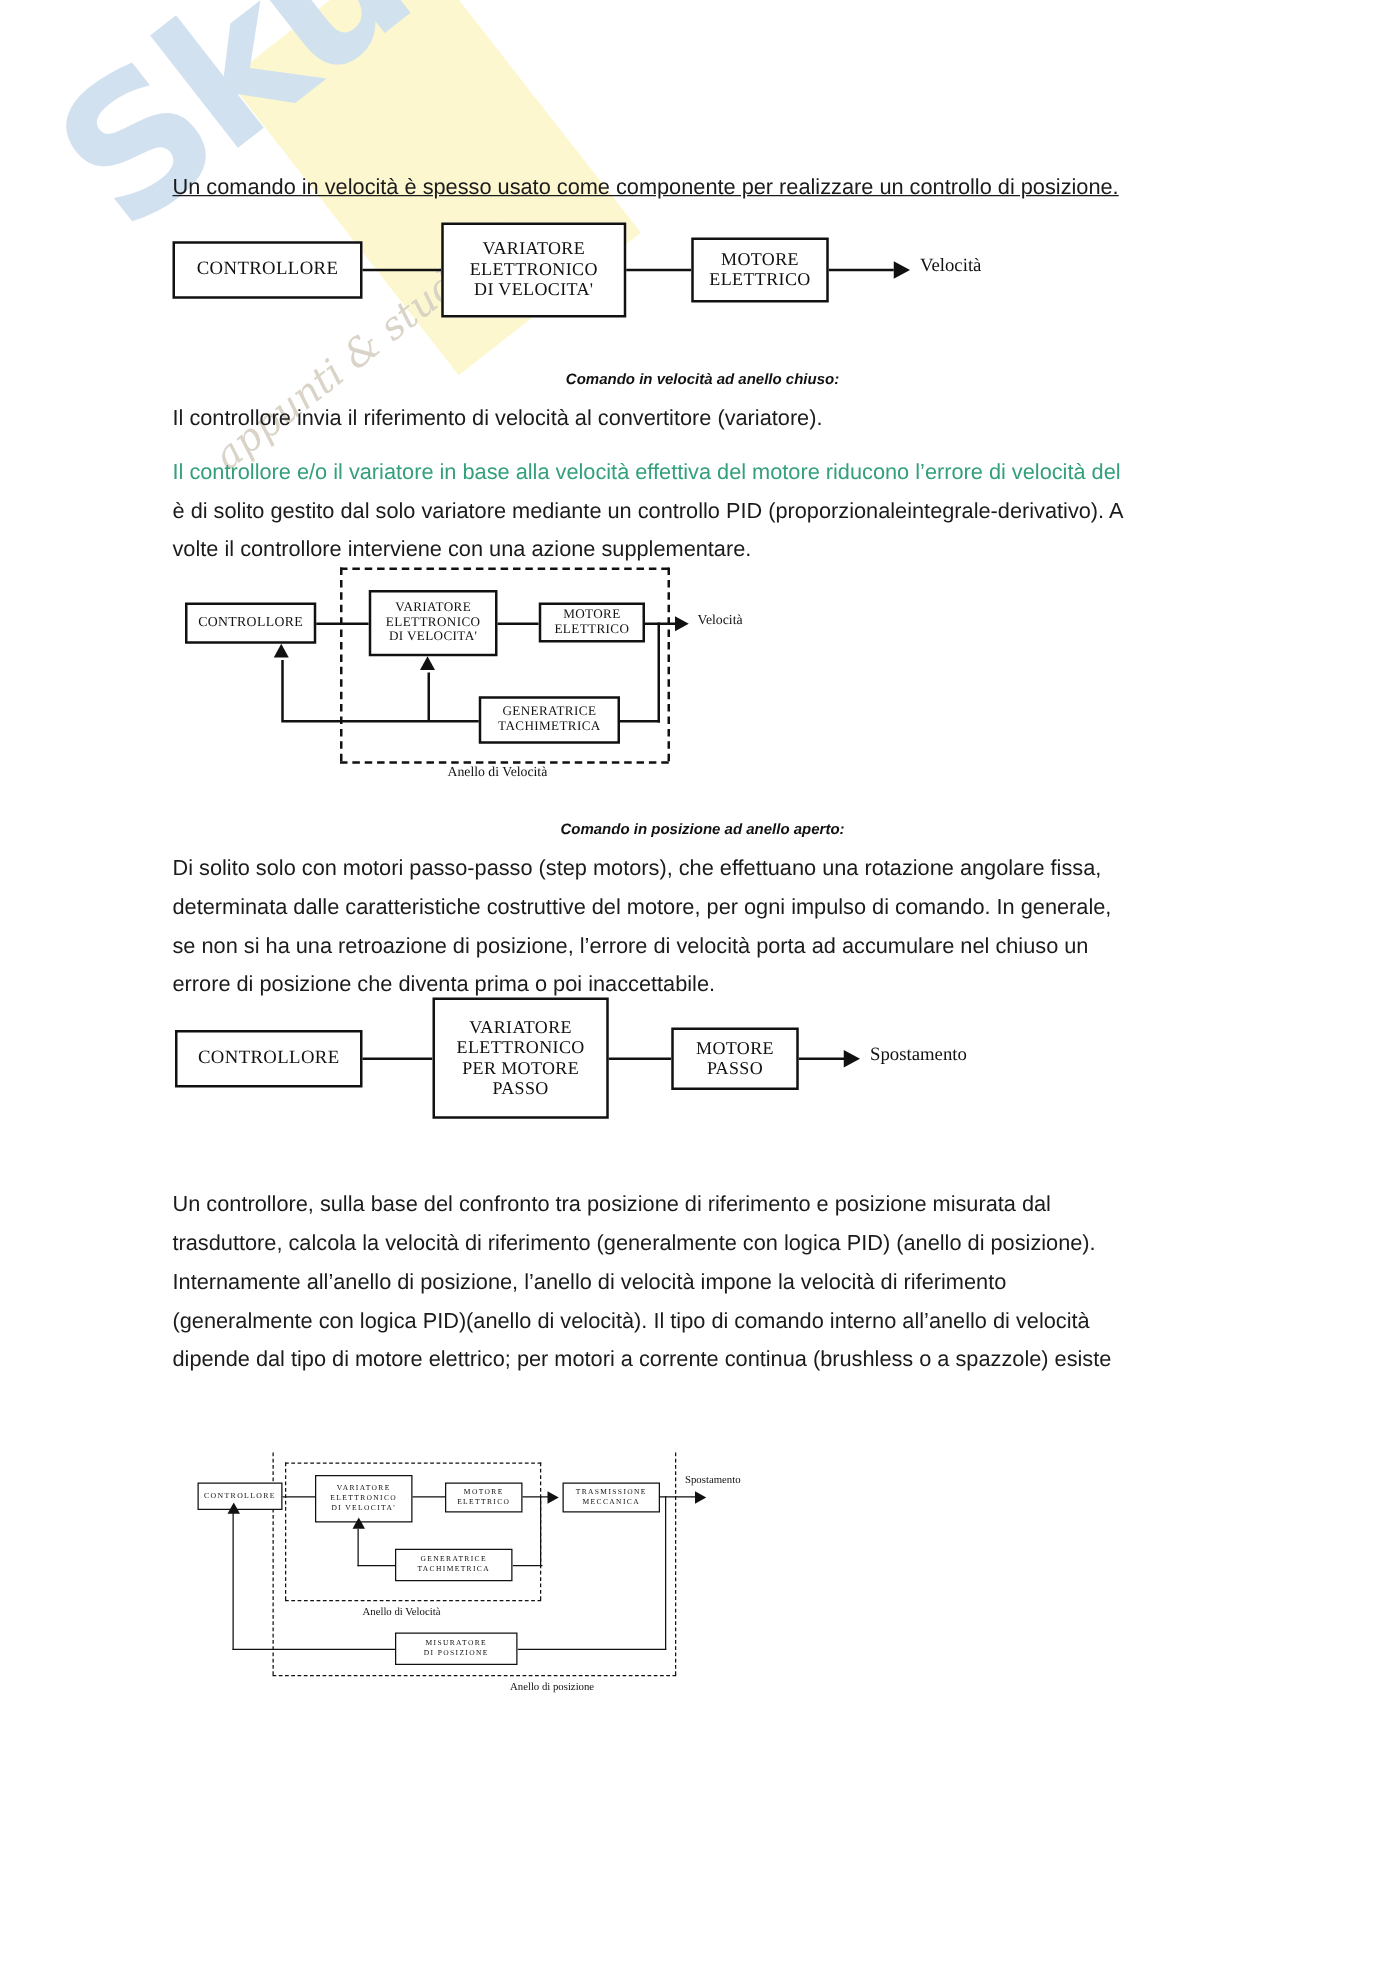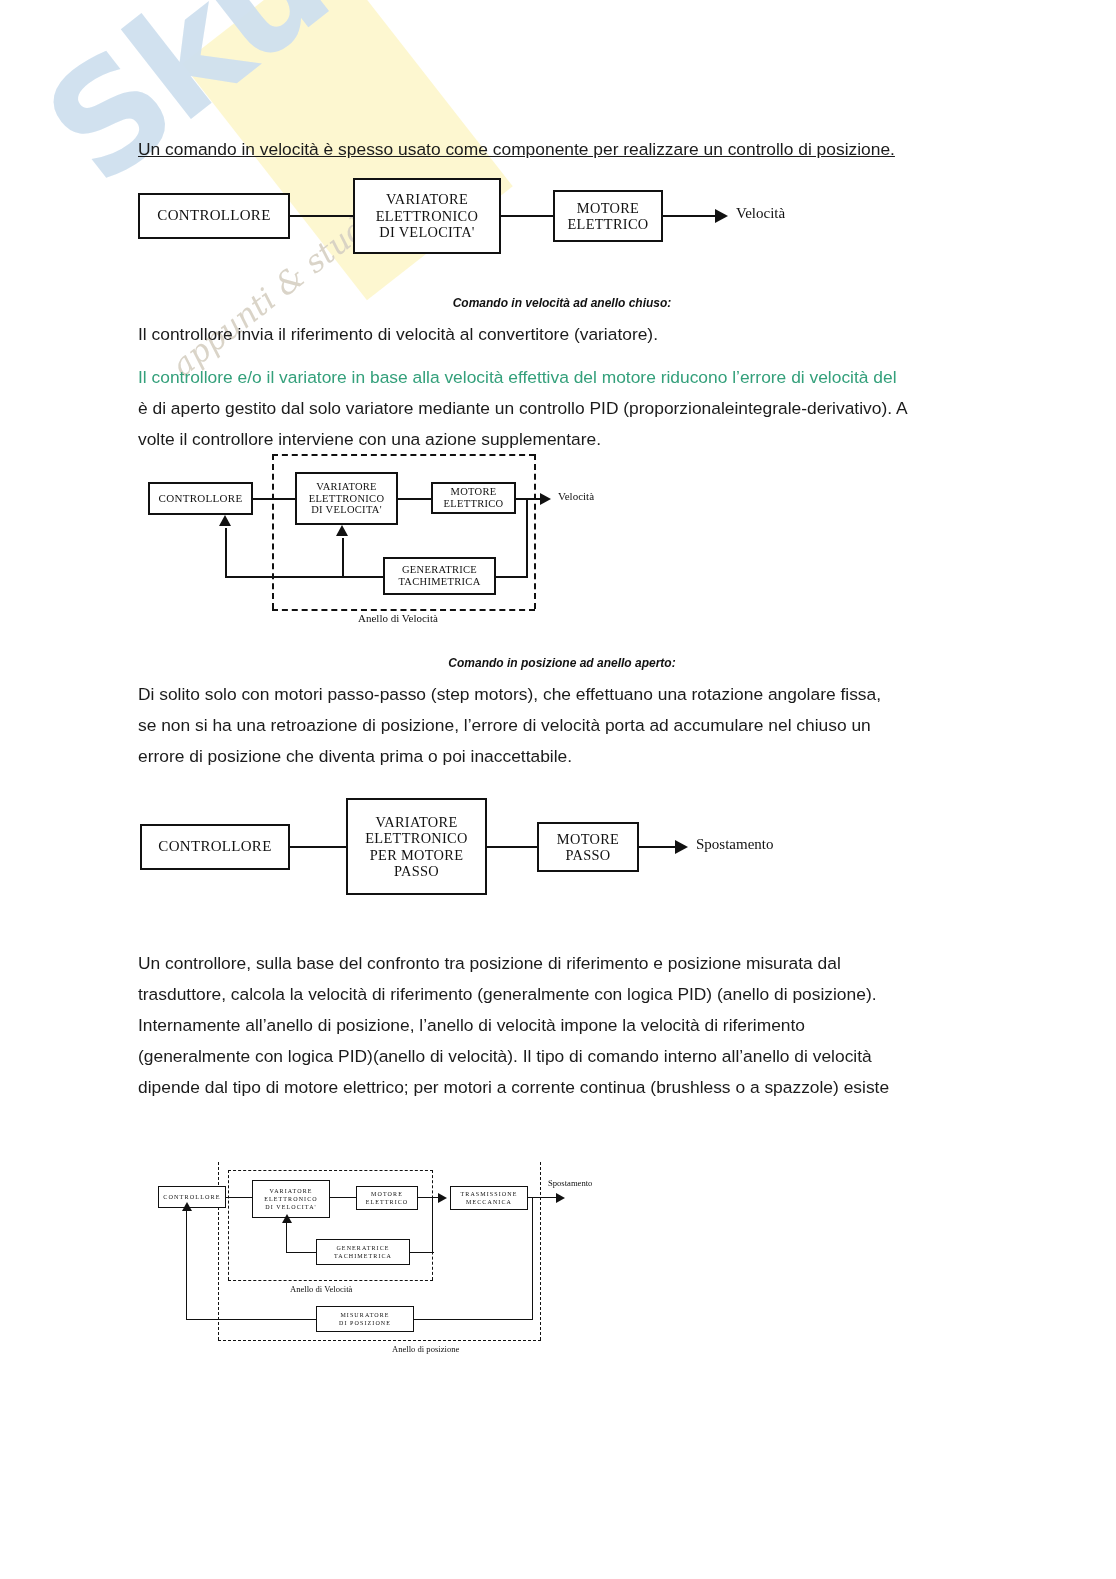--- a/index.html
+++ b/index.html
@@ -147,21 +147,21 @@
 
     <div class="ln hl" style="left:525px;top:37px;width:52px;"></div>
     <div class="arw arw-r" style="left:577px;top:31px;"></div>
     <div class="lbl" style="left:598px;top:27px;font-size:15px;">Velocità</div>
   </div>
 
   <div class="para" style="top:288px;">
     <div class="heading">Comando in velocità ad anello chiuso:</div>
     <div>Il controllore invia il riferimento di velocità al convertitore (variatore).</div>
     <div class="green">Il controllore e/o il variatore in base alla velocità effettiva del motore riducono l’errore di velocità del</div>
-    <div>è di aperto gestito dal solo variatore mediante un controllo PID (proporzionaleintegrale-derivativo). A</div>
+    <div>è di solito gestito dal solo variatore mediante un controllo PID (proporzionaleintegrale-derivativo). A</div>
     <div>volte il controllore interviene con una azione supplementare.</div>
   </div>
 
   <div class="diagram" style="left:140px;top:452px;width:500px;height:180px;">
 
     <div class="dash-v" style="left:132px;top:2px;height:155px;"></div>
     <div class="dash-v" style="left:394px;top:2px;height:155px;"></div>
     <div class="dash-h" style="left:132px;top:2px;width:263px;"></div>
     <div class="dash-h" style="left:132px;top:157px;width:263px;"></div>
 
@@ -203,20 +203,21 @@
 
     <div class="ln vl" style="left:202px;top:86px;height:38px;"></div>
     <div class="arw arw-u" style="left:196px;top:73px;border-left-width:6px;border-right-width:6px;border-bottom-width:11px;"></div>
 
     <div class="lbl" style="left:218px;top:160px;font-size:11px;">Anello di Velocità</div>
   </div>
 
   <div class="para" style="top:648px;">
     <div class="heading">Comando in posizione ad anello aperto:</div>
     <div>Di solito solo con motori passo-passo (step motors), che effettuano una rotazione angolare fissa,</div>
+    <div>determinata dalle caratteristiche costruttive del motore, per ogni impulso di comando. In generale,</div>
     <div>se non si ha una retroazione di posizione, l’errore di velocità porta ad accumulare nel chiuso un</div>
     <div>errore di posizione che diventa prima o poi inaccettabile.</div>
   </div>
 
   <div class="diagram" style="left:140px;top:798px;width:660px;height:100px;">
 
     <div class="bx" style="left:0px;top:26px;width:150px;height:46px;font-size:15px;">
       <span>CONTROLLORE</span>
     </div>
     <div class="ln hl" style="left:150px;top:48px;width:56px;"></div>
@@ -301,17 +302,17 @@
     <div class="ln hl" style="left:254px;top:161px;width:119px;height:1.4px;"></div>
 
     <div class="bx" style="left:156px;top:148px;width:98px;height:26px;font-size:6px;flex-direction:column;line-height:1.35;">
       <span>MISURATORE</span>
       <span>DI POSIZIONE</span>
     </div>
     <div class="ln hl" style="left:26px;top:161px;width:130px;height:1.4px;"></div>
     <div class="ln vl" style="left:26px;top:52px;height:110px;width:1.4px;"></div>
     <div class="arw arw-u" style="left:22px;top:44px;"></div>
 
-    <div class="lbl" style="left:232px;top:186px;font-size:8.6px;">Anello di posizione</div>
+    <div class="lbl" style="left:248px;top:186px;font-size:8.6px;">Anello di posizione</div>
   </div>
 
   </div>
 </div>
 
 </body></html>

